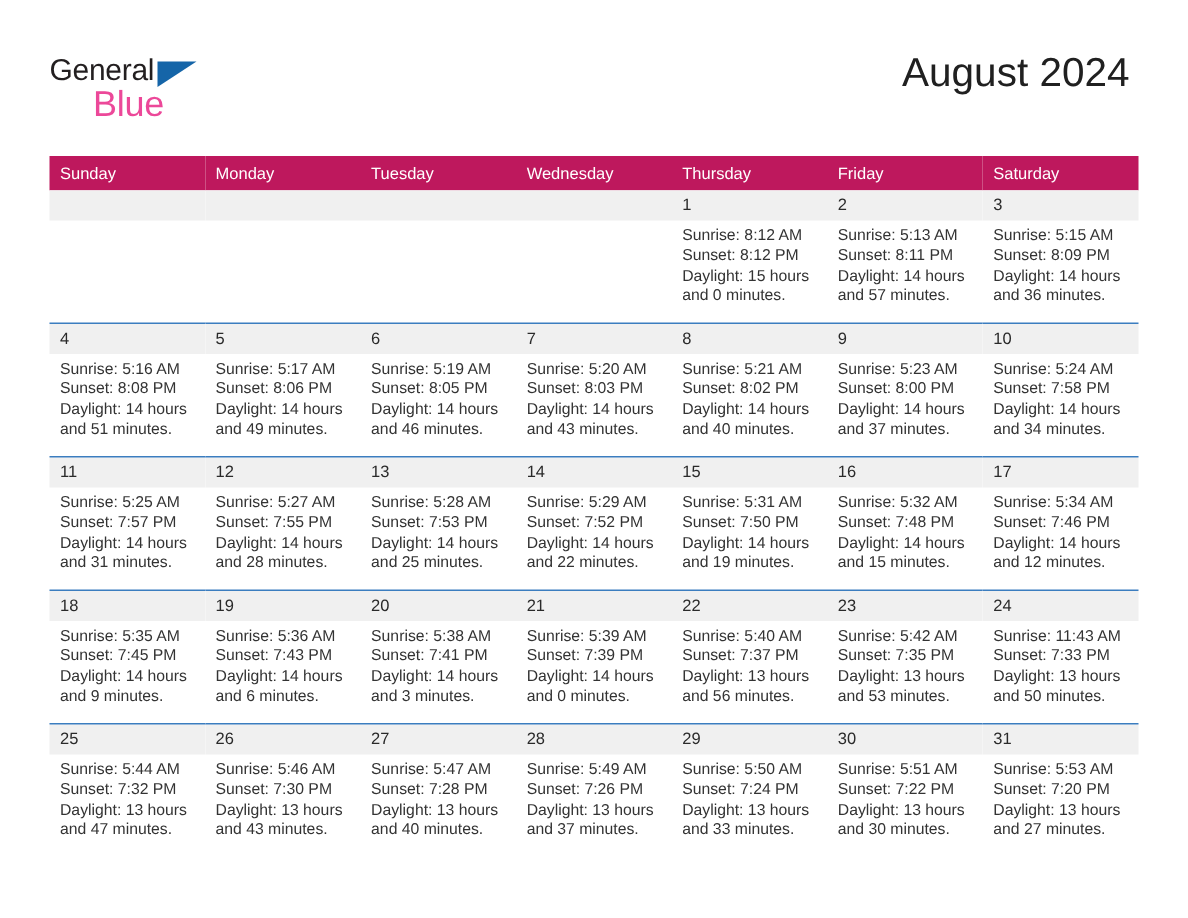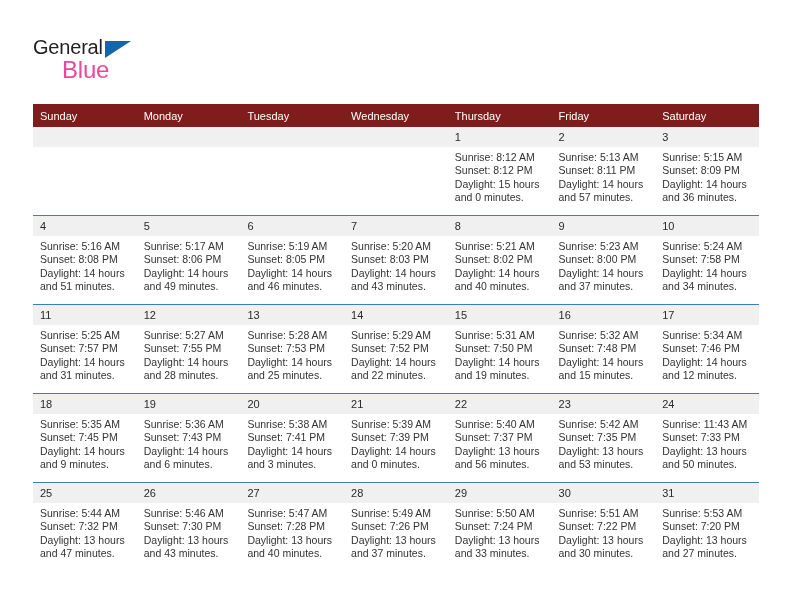--- a/index.html
+++ b/index.html
@@ -85,21 +85,21 @@
   
   .calendar {
     position: absolute;
     left: 33px;
     top: 104px;
     width: 726px;
     border-collapse: collapse;
     table-layout: fixed;
   }
   .calendar th {
-    background: #7f1d1d;
+    background: #be185d;
     color: #ffffff;
     font-size: 11px;
     font-weight: normal;
     text-align: left;
     padding: 5px 0 5px 7px;
     height: 13px;
     border: none;
   }
   .calendar td {
     vertical-align: top;
@@ -139,20 +139,21 @@
 <div class="page">
 
   <div class="header">
 
     <div class="logo">
       <span class="logo-general">General</span>
       <span class="logo-tri"></span>
       <span class="logo-blue">Blue</span>
     </div>
 
+    <div class="title">August 2024</div>
   </div>
 
   <table class="calendar">
     <thead>
       <tr>
         <th>Sunday</th>
         <th>Monday</th>
         <th>Tuesday</th>
         <th>Wednesday</th>
         <th>Thursday</th>

